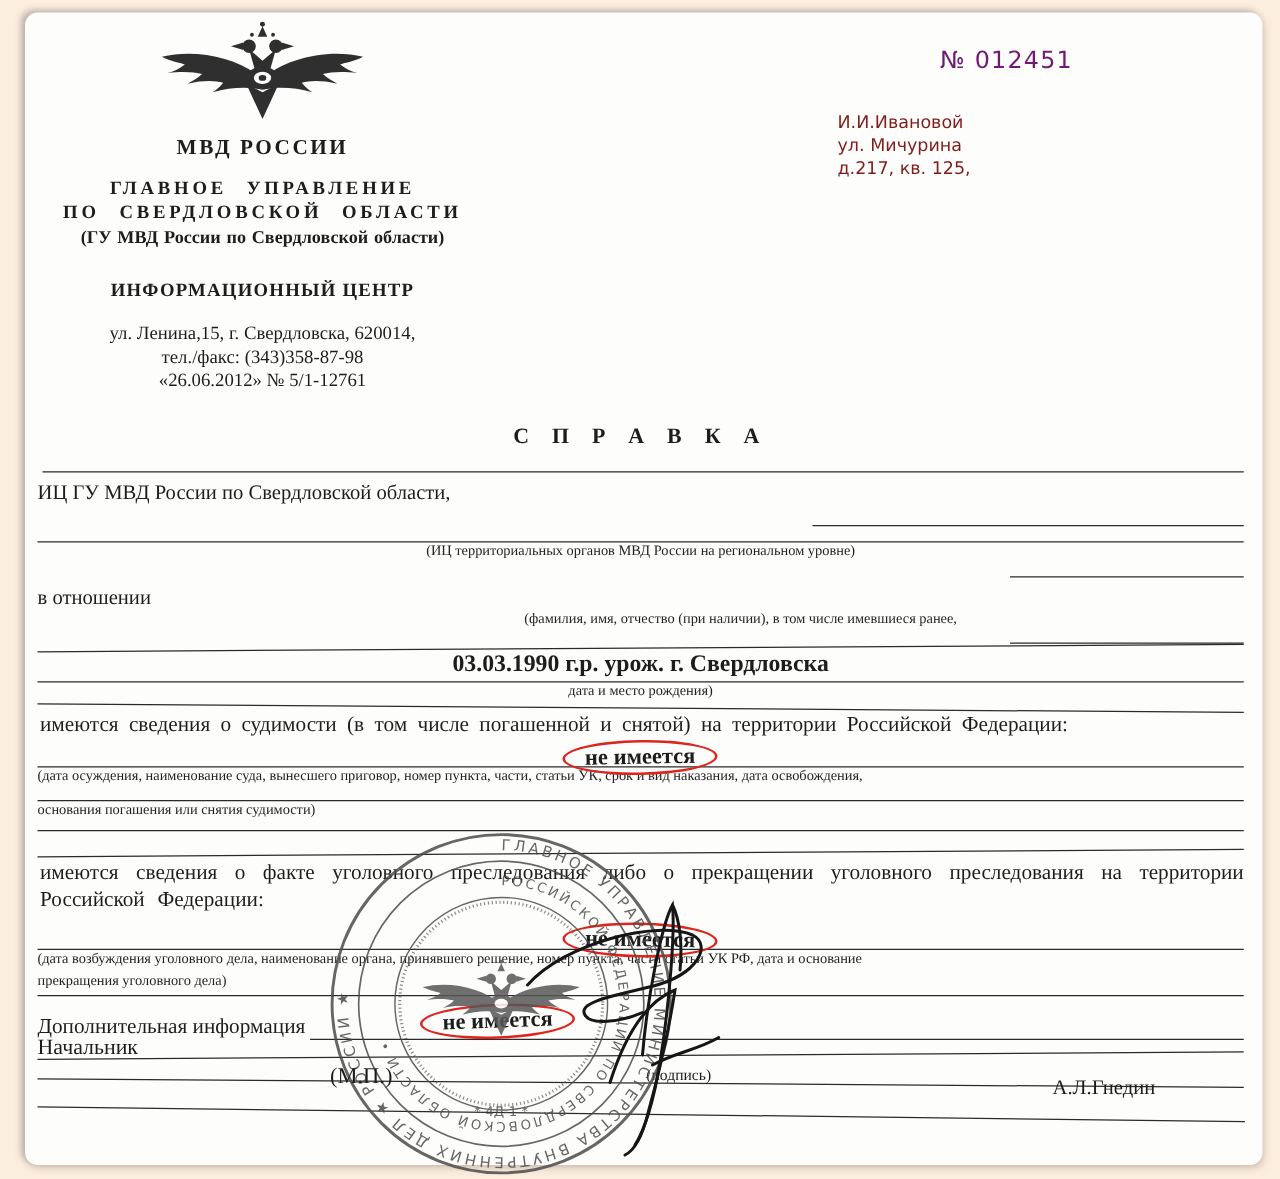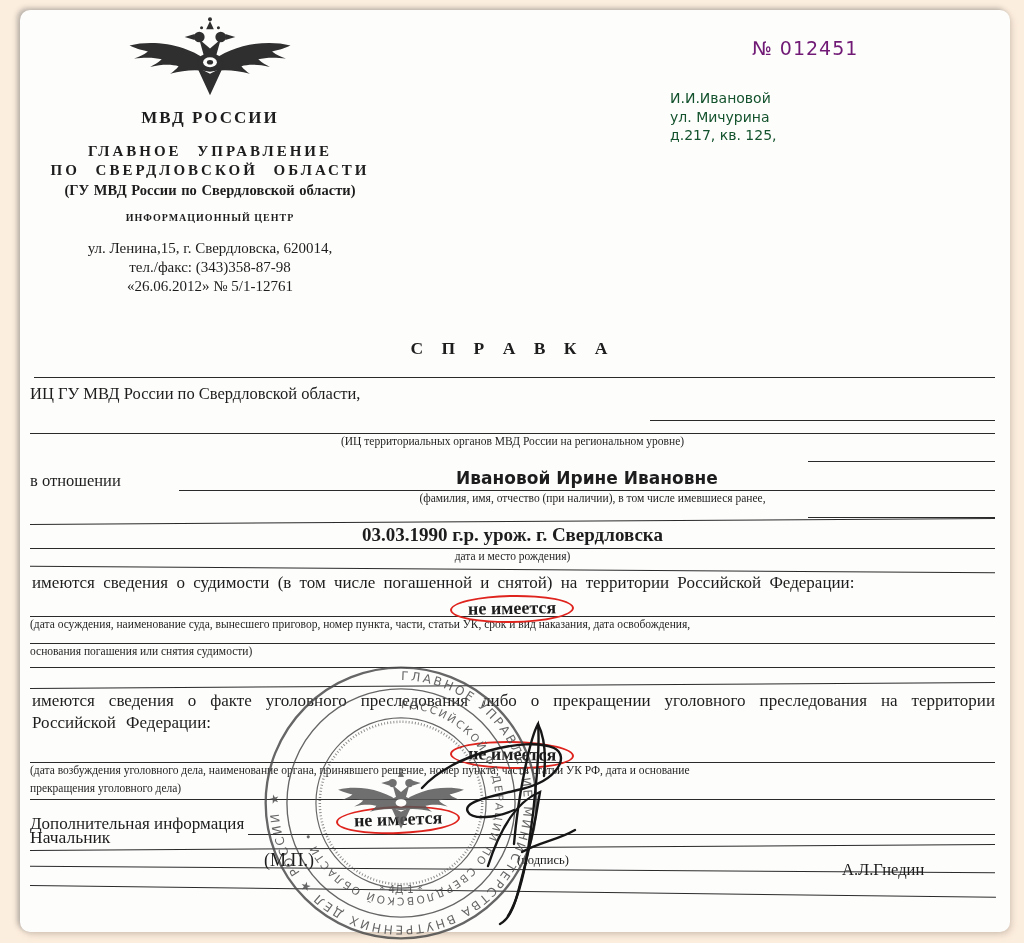--- a/index.html
+++ b/index.html
@@ -6,25 +6,25 @@
   .scan{position:relative;width:1024px;height:943px;background:#fceede;font-family:"Liberation Serif",serif;color:#1d1d1d;}
   .doc{position:absolute;left:20px;top:10px;width:990px;height:922px;background:#fdfdfc;border-radius:10px;
        box-shadow:-3px -2px 5px rgba(110,110,110,.45), 2px 3px 6px rgba(160,140,130,.35);}
   
   .hdr{position:relative;height:312px;}
   .left-col{position:absolute;left:0;top:4px;width:380px;text-align:center;}
   .emblem{width:176px;height:92px;margin:0 auto;display:block;}
   .ministry{font-weight:bold;font-size:17px;letter-spacing:2px;margin-top:2px;}
   .orgblock{margin-top:14px;font-weight:bold;font-size:15px;letter-spacing:3px;word-spacing:9px;line-height:19px;}
   .orgparen{font-weight:bold;font-size:14.5px;letter-spacing:0;word-spacing:1px;margin-top:1px;}
-  .dept{font-weight:bold;font-size:10px;letter-spacing:1px;margin-top:12px;}
+  .dept{font-weight:bold;font-size:15px;letter-spacing:1px;margin-top:25px;}
   .addr{margin-top:16px;font-size:15px;line-height:19px;}
   .right-col{position:absolute;left:640px;top:8px;width:320px;font-family:"DejaVu Sans",sans-serif;}
   .docnum{font-size:19px;color:#701a75;padding-left:92px;letter-spacing:1px;margin-top:19px;}
-  .recipient{margin-top:30px;padding-left:10px;font-size:14px;line-height:18.5px;color:#14532d;}
+  .recipient{margin-top:30px;padding-left:10px;font-size:14px;line-height:18.5px;color:#7f1d1d;}
   
   .bodyflow{padding:0 15px 0 10px;}
   .title{text-align:center;font-weight:bold;font-size:17.5px;letter-spacing:7px;margin-top:16px;}
   .t16{font-size:16.5px;line-height:24px;}
   .row{display:flex;align-items:flex-end;}
   .fill{flex:1;border-bottom:1.5px solid #2a2a2a;margin:0 0 4px 4px;min-height:10px;}
   .full-line{border-bottom:1.5px solid #2a2a2a;height:0;}
   .line-right{margin-left:620px;border-bottom:1.5px solid #2a2a2a;height:14px;}
   .line-right2{margin-left:778px;border-bottom:1.5px solid #2a2a2a;height:13px;}
   .cap{font-size:11.5px;color:#1f1f1f;line-height:14px;}
@@ -109,21 +109,20 @@
         <span class="fill"></span>
       </div>
       <div class="t16">ИЦ ГУ МВД России по Свердловской области,</div>
       <div class="line-right"></div>
       <div class="full-line" style="margin-top:12px;"></div>
       <div class="cap center">(ИЦ территориальных органов МВД России на региональном уровне)</div>
       <div class="line-right2"></div>
 
       <div class="regrow">
         <span>в отношении</span>
-        <span class="regline"><span class="pname">Ивановой Ирине Ивановне</span></span>
       </div>
       <div class="cap center" style="padding-left:160px;">(фамилия, имя, отчество (при наличии), в том числе имевшиеся ранее,</div>
       <div class="line-right2" style="height:12px;"></div>
       <div class="full-line tiltA" style="margin-top:3px;"></div>
       <div class="birthline">03.03.1990 г.р. урож. г. Свердловска</div>
       <div class="cap center">дата и место рождения)</div>
 
       <div class="full-line tiltB" style="margin-top:6px;"></div>
       <p class="heading">имеются сведения о судимости (в том числе погашенной и снятой) на территории Российской Федерации:</p>
       <div class="valrow">

